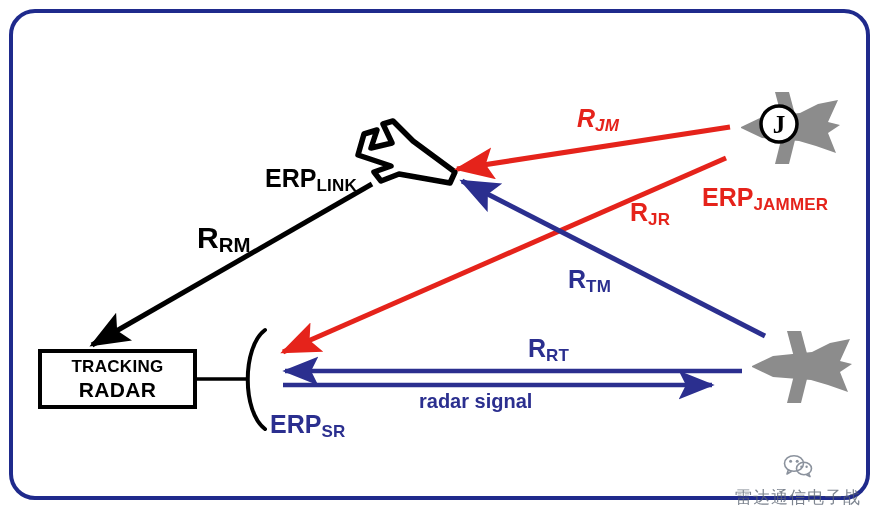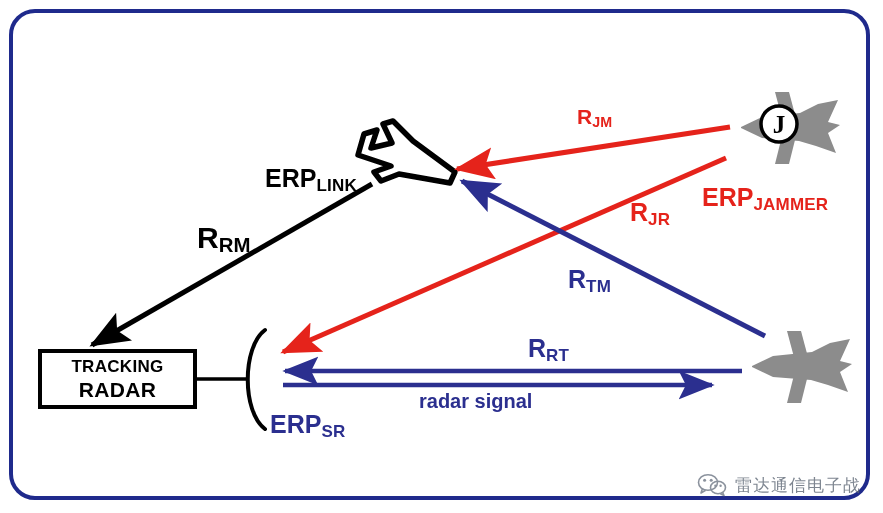--- a/index.html
+++ b/index.html
@@ -47,25 +47,26 @@
     top: 0.22em;
     letter-spacing: 0.2px;
   }
   .blk { color: #000000; }
   .red { color: #e5231b; }
   .blu { color: #2b2f8f; }
 
   #wm {
     position: absolute;
     right: 22px;
-    bottom: 16px;
+    bottom: 4px;
     display: flex;
     align-items: center;
     gap: 8px;
     opacity: 0.78;
+    flex-direction: column;
   }
   #wm .wm-text {
     font-family: "DejaVu Sans", sans-serif;
     font-size: 17px;
     color: #5a6472;
     letter-spacing: 1px;
     font-weight: normal;
   }
 </style>
 </head>
@@ -130,21 +131,21 @@
   </svg>
 
   <div class="lbl blk" style="left:265px; top:166px; font-size:25px;">
     <span>ERP</span><span class="sub">LINK</span>
   </div>
 
   <div class="lbl blk" style="left:197px; top:223px; font-size:30px;">
     <span>R</span><span class="sub">RM</span>
   </div>
 
-  <div class="lbl red" style="left:577px; top:106px; font-size:21px;">
+  <div class="lbl red" style="left:577px; top:106px; font-size:25px;font-style:italic;">
     <span>R</span><span class="sub">JM</span>
   </div>
 
   <div class="lbl red" style="left:630px; top:200px; font-size:25px;">
     <span>R</span><span class="sub">JR</span>
   </div>
 
   <div class="lbl red" style="left:702px; top:185px; font-size:25px;">
     <span>ERP</span><span class="sub">JAMMER</span>
   </div>

